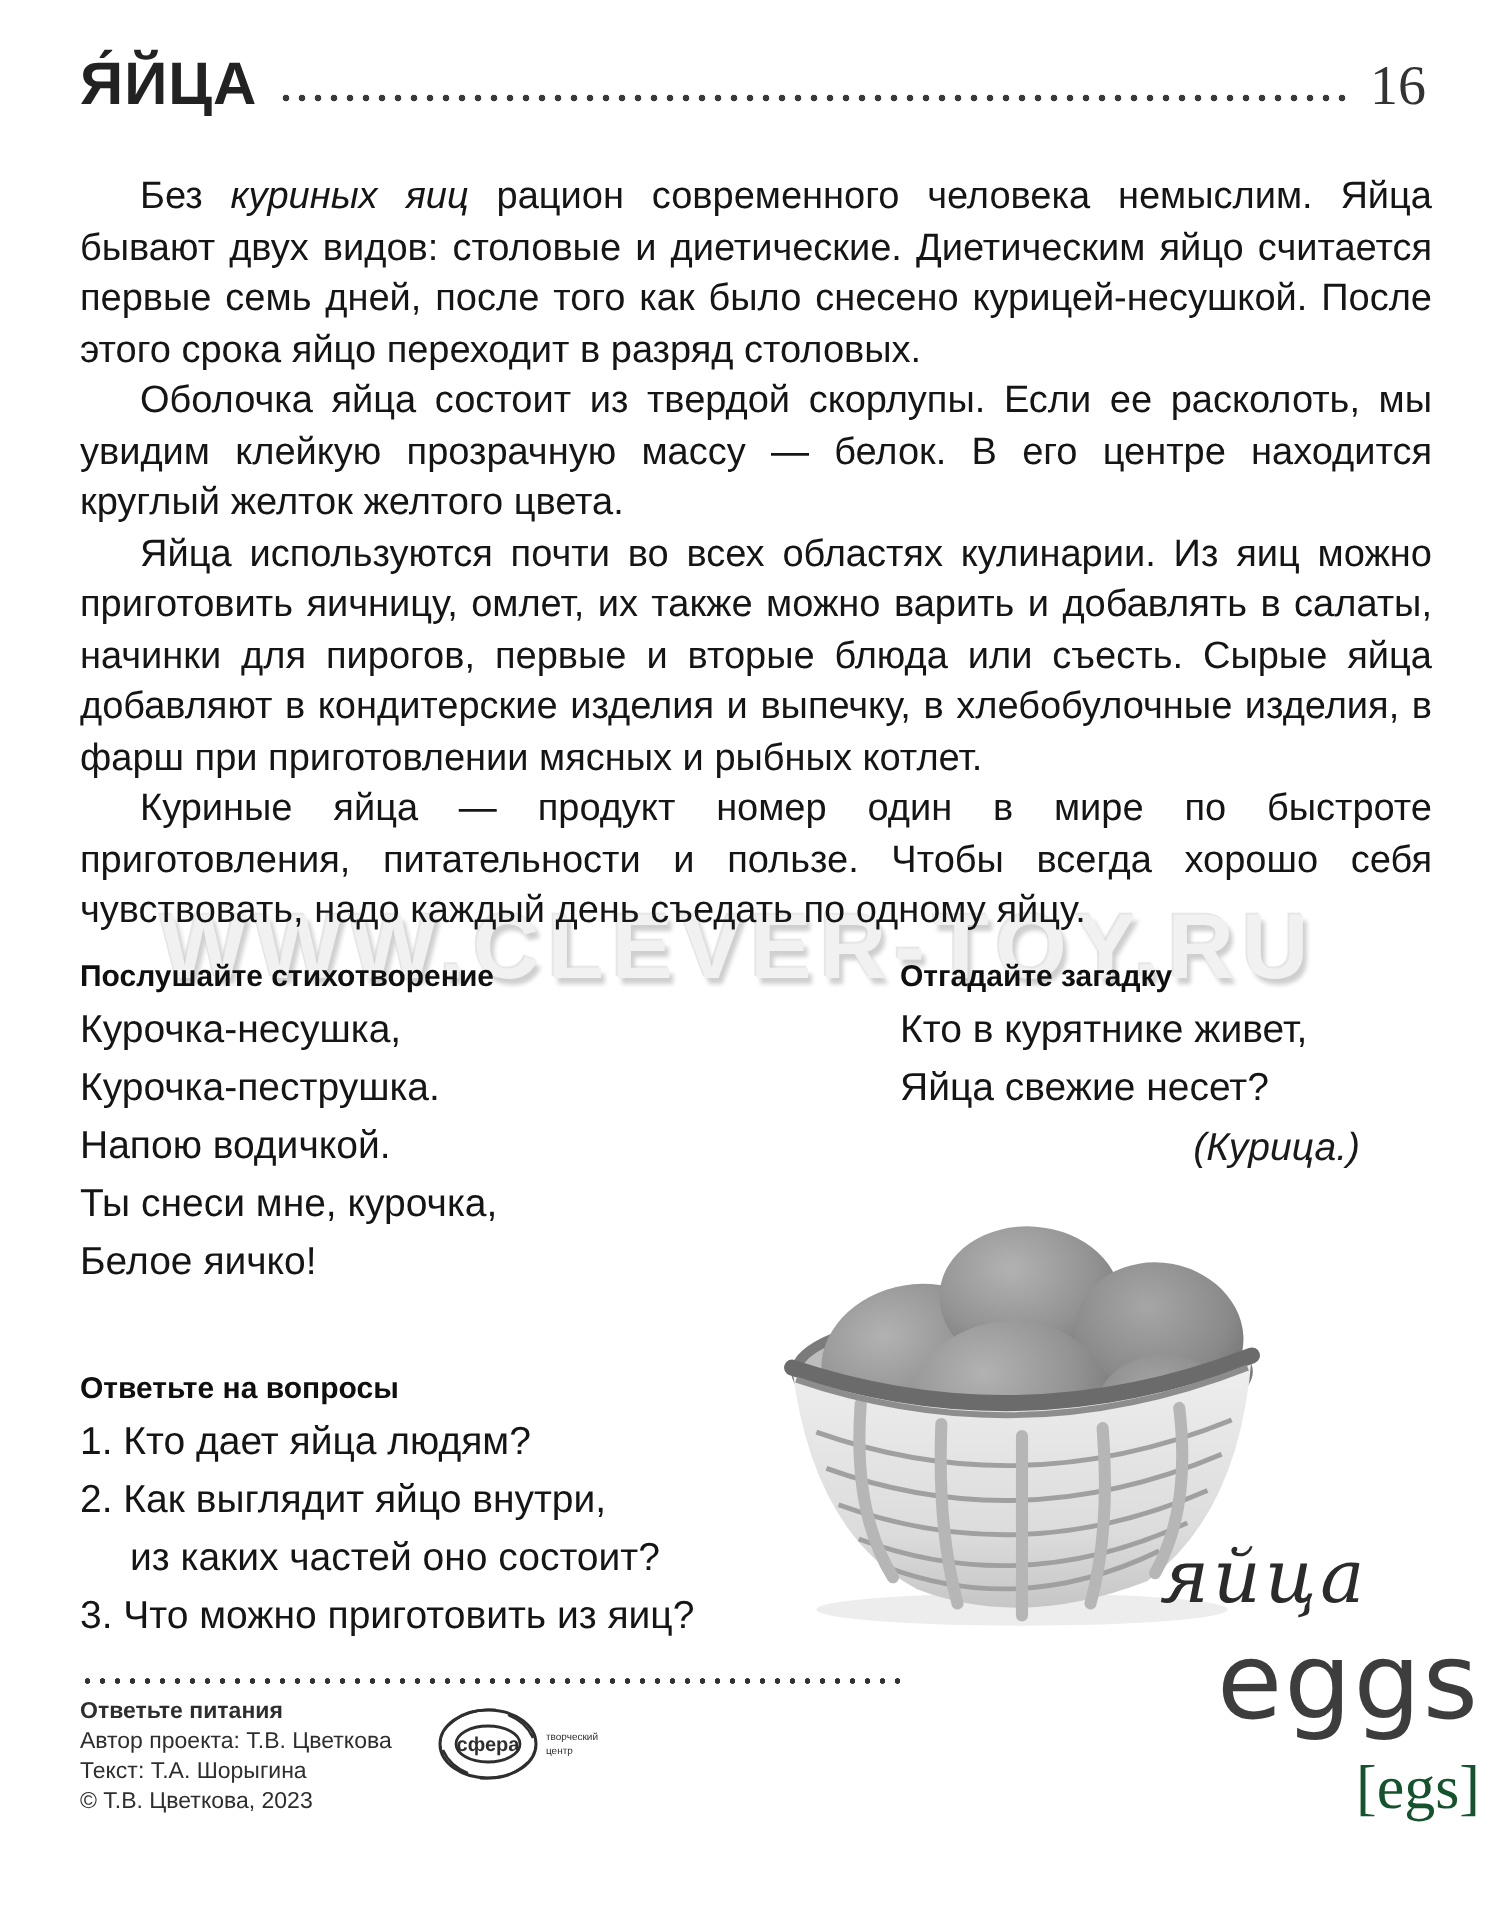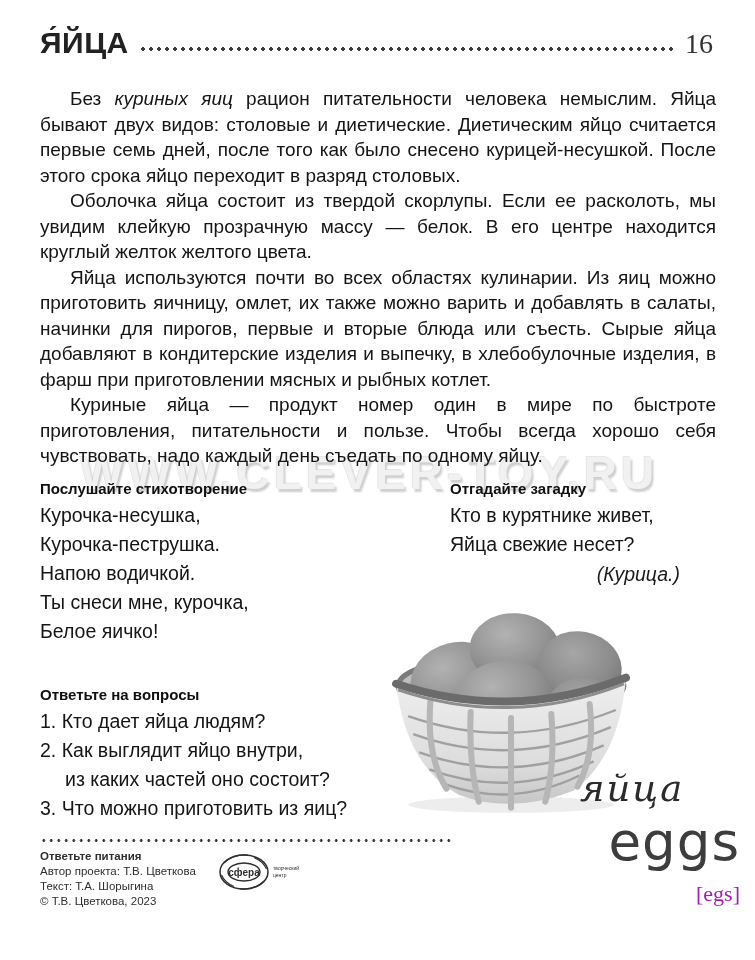--- a/index.html
+++ b/index.html
@@ -44,21 +44,21 @@
   .questions { position:absolute; left:40px; top:686px; width:380px; z-index:2; }
   .q-cont { padding-left:25px; }
 
   
   .basket { position:absolute; left:386px; top:604px; width:250px; height:212px; z-index:2; }
 
   
   .vocab { position:absolute; left:580px; top:766px; width:160px; z-index:3; }
   .vocab-ru { font-family:"DejaVu Serif",serif; font-style:italic; font-size:37px; color:#2b2b2b; text-align:left; letter-spacing:2px; line-height:46px; }
   .vocab-en { font-family:"DejaVu Sans",sans-serif; font-size:53px; font-weight:500; color:#3d3d3d; text-align:right; line-height:60px; letter-spacing:1px; }
-  .vocab-tr { font-family:"Liberation Serif","DejaVu Serif",serif; font-size:22px; color:#a21caf; text-align:right; line-height:44px; }
+  .vocab-tr { font-family:"Liberation Serif","DejaVu Serif",serif; font-size:31px; color:#14532d; text-align:right; line-height:44px; }
 
   
   .footer { position:absolute; left:40px; top:838px; width:676px; z-index:2; }
   .footer-dots {
     width:412px; height:5px; margin-bottom:6px;
     background-image:radial-gradient(circle,#333 1.3px,transparent 1.5px);
     background-size:7.5px 5px; background-repeat:repeat-x; background-position:left center;
   }
   .footer-cols { display:flex; align-items:flex-start; }
   .f-col1 { width:175px; font-size:11.5px; line-height:15px; color:#2e2e2e; }
@@ -73,21 +73,21 @@
 
   <div class="header">
     <span class="title">Я́ЙЦА</span>
     <span class="leader"></span>
     <span class="pageno">16</span>
   </div>
 
   <div class="watermark">WWW.CLEVER-TOY.RU</div>
 
   <div class="bodytext">
-    <p><span>Без </span><span class="inline-italic">куриных яиц</span><span> рацион питательности человека немыслим. Яйца бывают двух видов: столовые и диетические. Диетическим яйцо считается первые семь дней, после того как было снесено курицей-несушкой. После этого срока яйцо переходит в разряд столовых.</span></p>
+    <p><span>Без </span><span class="inline-italic">куриных яиц</span><span> рацион современного человека немыслим. Яйца бывают двух видов: столовые и диетические. Диетическим яйцо считается первые семь дней, после того как было снесено курицей-несушкой. После этого срока яйцо переходит в разряд столовых.</span></p>
     <p>Оболочка яйца состоит из твердой скорлупы. Если ее расколоть, мы увидим клейкую прозрачную массу — белок. В его центре находится круглый желток желтого цвета.</p>
     <p>Яйца используются почти во всех областях кулинарии. Из яиц можно приготовить яичницу, омлет, их также можно варить и добавлять в салаты, начинки для пирогов, первые и вторые блюда или съесть. Сырые яйца добавляют в кондитерские изделия и выпечку, в хлебобулочные изделия, в фарш при приготовлении мясных и рыбных котлет.</p>
     <p>Куриные яйца — продукт номер один в мире по быстроте приготовления, питательности и пользе. Чтобы всегда хорошо себя чувствовать, надо каждый день съедать по одному яйцу.</p>
   </div>
 
   <div class="col-left">
     <div class="sec-heading">Послушайте стихотворение</div>
     <div class="line">Курочка-несушка,</div>
     <div class="line">Курочка-пеструшка.</div>
     <div class="line">Напою водичкой.</div>

